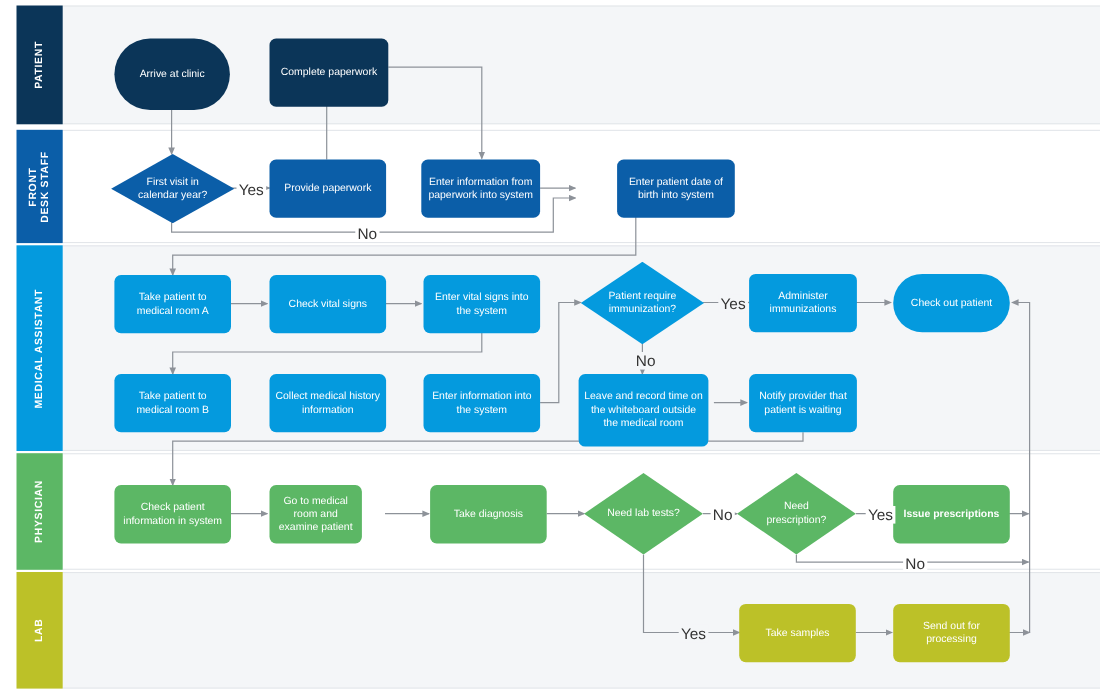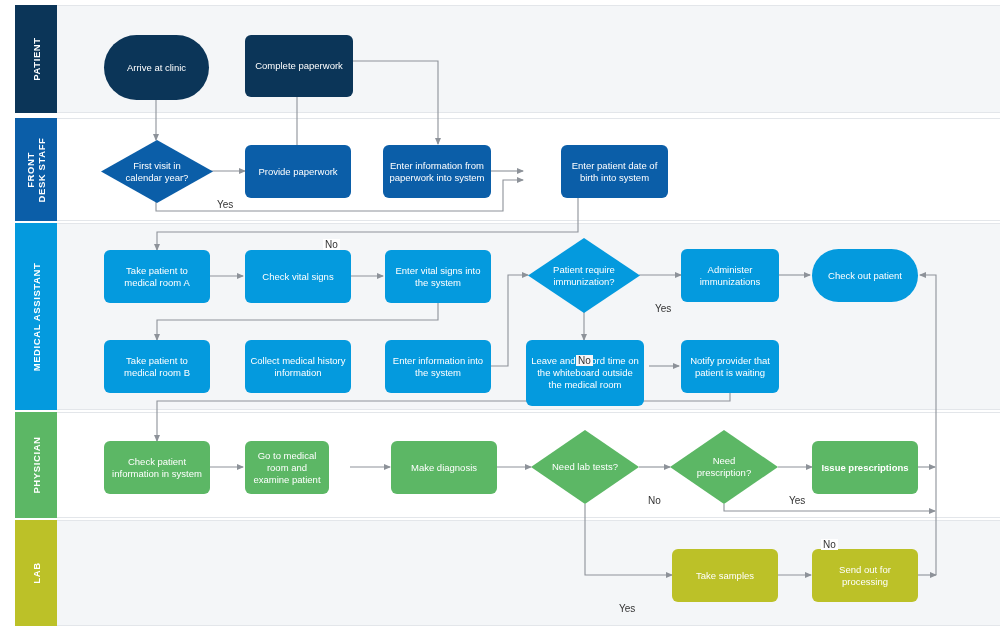--- a/index.html
+++ b/index.html
@@ -19,21 +19,21 @@
         align-items:center;justify-content:center;text-align:center;
         font-size:9.5px;line-height:12px;padding:2px 5px;border-radius:6px;}
   .node.pill{border-radius:999px;}
   .node.diamond{background:transparent!important;padding:0;border-radius:0;}
   .dia-shape{position:absolute;left:0;top:0;width:100%;height:100%;}
   .dia-txt{position:relative;z-index:2;color:#fff;font-size:9.5px;line-height:12px;text-align:center;
            width:68%;}
 
   
   .edges{position:absolute;left:0;top:0;width:1000px;height:633px;pointer-events:none;}
-  .elabel{position:absolute;font-size:10px;color:#333;background:#fff;padding:0 2px;white-space:nowrap;margin-top:35px;}
+  .elabel{position:absolute;font-size:14px;color:#333;background:#fff;padding:0 2px;white-space:nowrap;}
 </style>
 </head>
 <body>
 
 <div id="stage">
 
   <div class="lane-body" style="left:57px;top:5px;width:943px;height:108px;background:#f4f6f8;"></div>
   <div class="lane-body" style="left:57px;top:118px;width:943px;height:103px;background:#ffffff;"></div>
   <div class="lane-body" style="left:57px;top:223px;width:943px;height:187px;background:#f4f6f8;"></div>
   <div class="lane-body" style="left:57px;top:412px;width:943px;height:106px;background:#ffffff;"></div>
@@ -180,21 +180,21 @@
     <span>Notify provider that patient is waiting</span>
   </div>
 
   <div class="node" style="left:104px;top:441px;width:106px;height:53px;background:#5cb765;">
     <span>Check patient information in system</span>
   </div>
   <div class="node" style="left:245px;top:441px;width:84px;height:53px;background:#5cb765;">
     <span>Go to medical room and examine patient</span>
   </div>
   <div class="node" style="left:391px;top:441px;width:106px;height:53px;background:#5cb765;">
-    <span>Make diagnosis</span>
+    <span>Take diagnosis</span>
   </div>
   <div class="node diamond" style="left:531px;top:430px;width:108px;height:74px;">
     <svg class="dia-shape" viewBox="0 0 108 74" preserveAspectRatio="none">
       <polygon points="54,0 108,37 54,74 0,37" fill="#5cb765"></polygon>
     </svg>
     <span class="dia-txt">Need lab tests?</span>
   </div>
   <div class="node diamond" style="left:670px;top:430px;width:108px;height:74px;">
     <svg class="dia-shape" viewBox="0 0 108 74" preserveAspectRatio="none">
       <polygon points="54,0 108,37 54,74 0,37" fill="#5cb765"></polygon>

